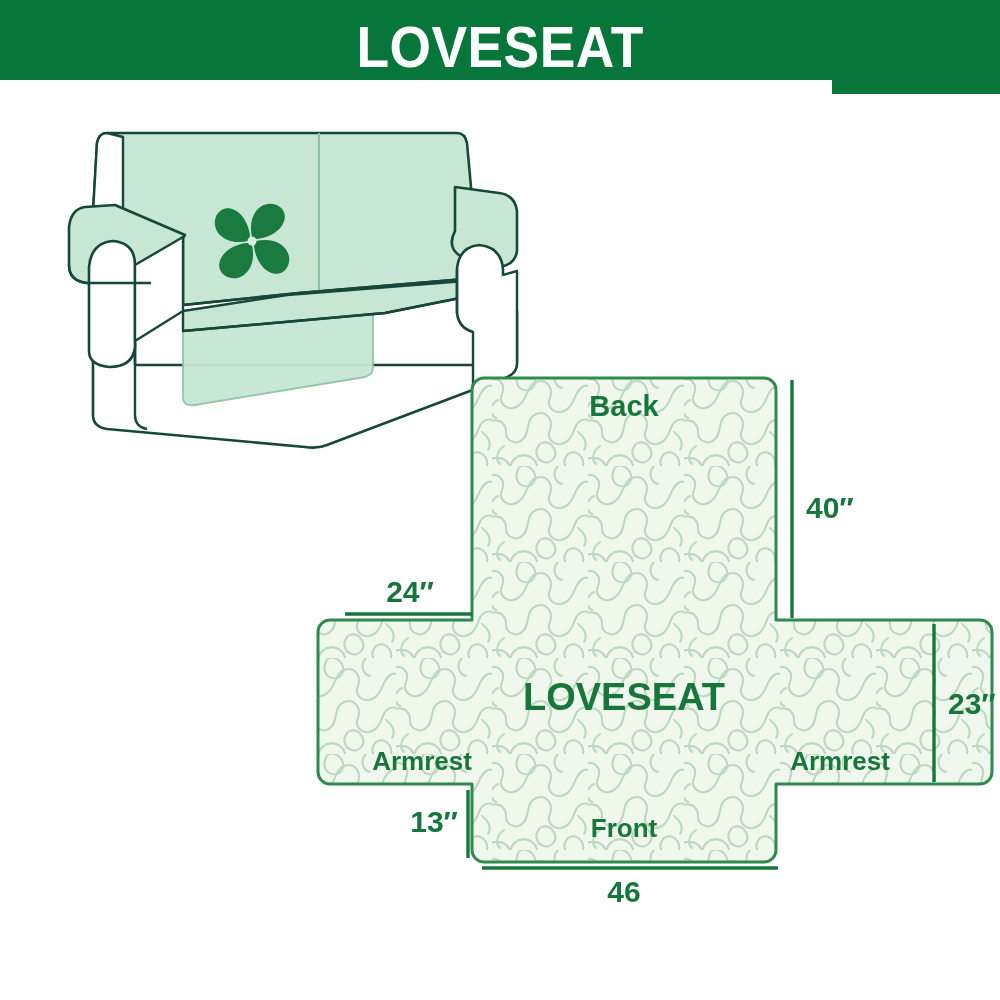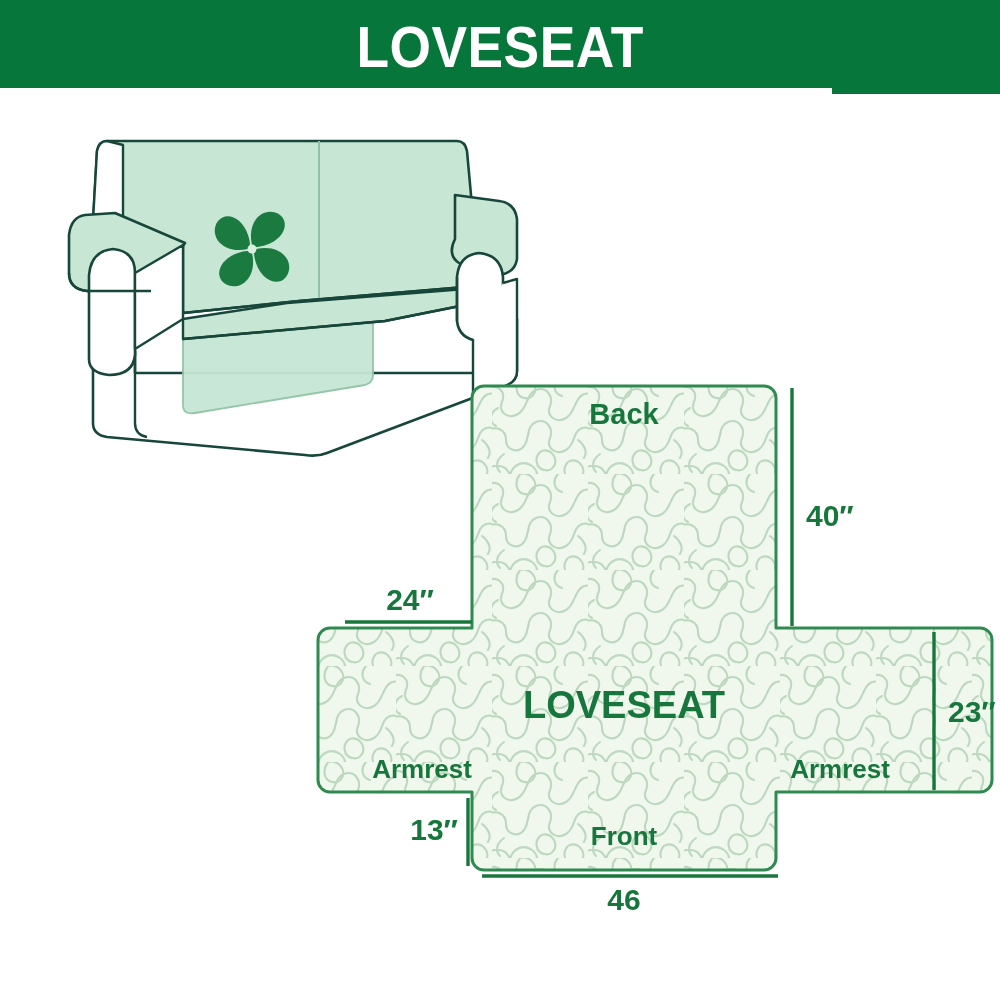--- a/index.html
+++ b/index.html
@@ -34,21 +34,21 @@
     letter-spacing: 0.5px;
     line-height: 1;
     transform: scaleX(0.92);
     font-family: "Liberation Sans", sans-serif;
   }
 
   
   .stage {
     position: absolute;
     left: 0;
-    top: 88px;
+    top: 80px;
     width: 832px;
     height: 906px;
     background: #ffffff;
   }
 
   .sofa-illustration {
     position: absolute;
     left: 55px;
     top: 35px;
     width: 500px;

